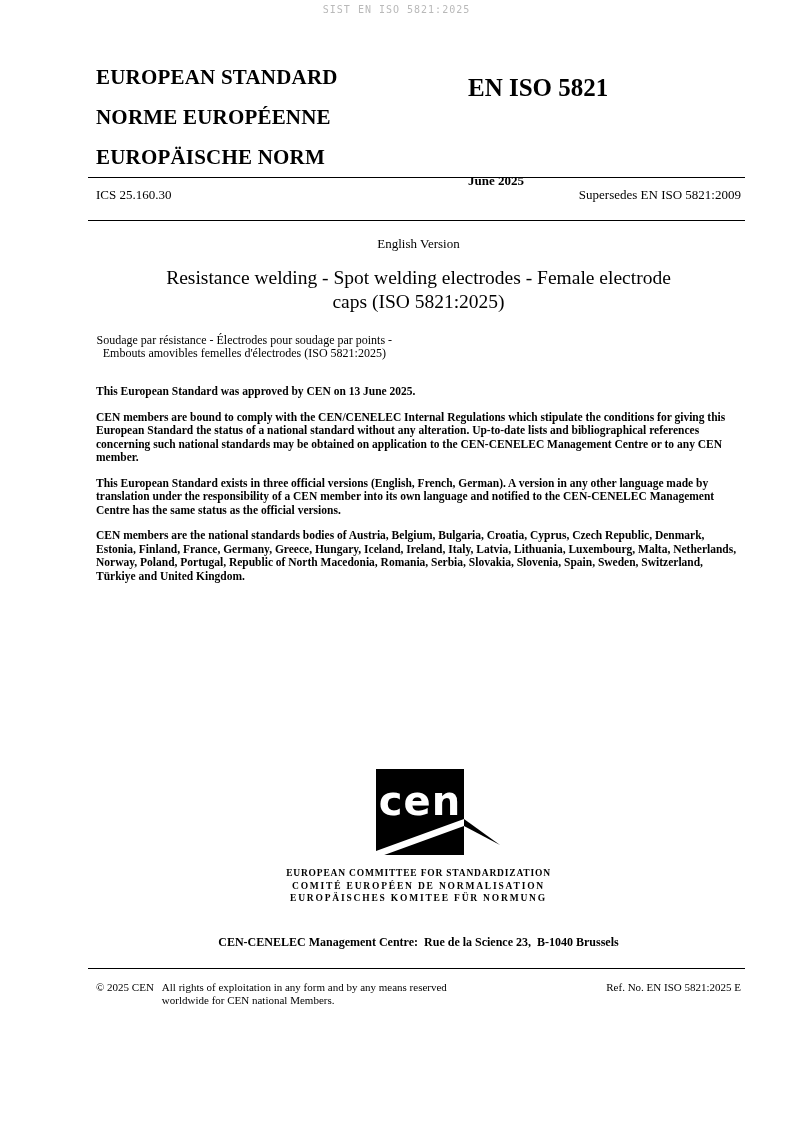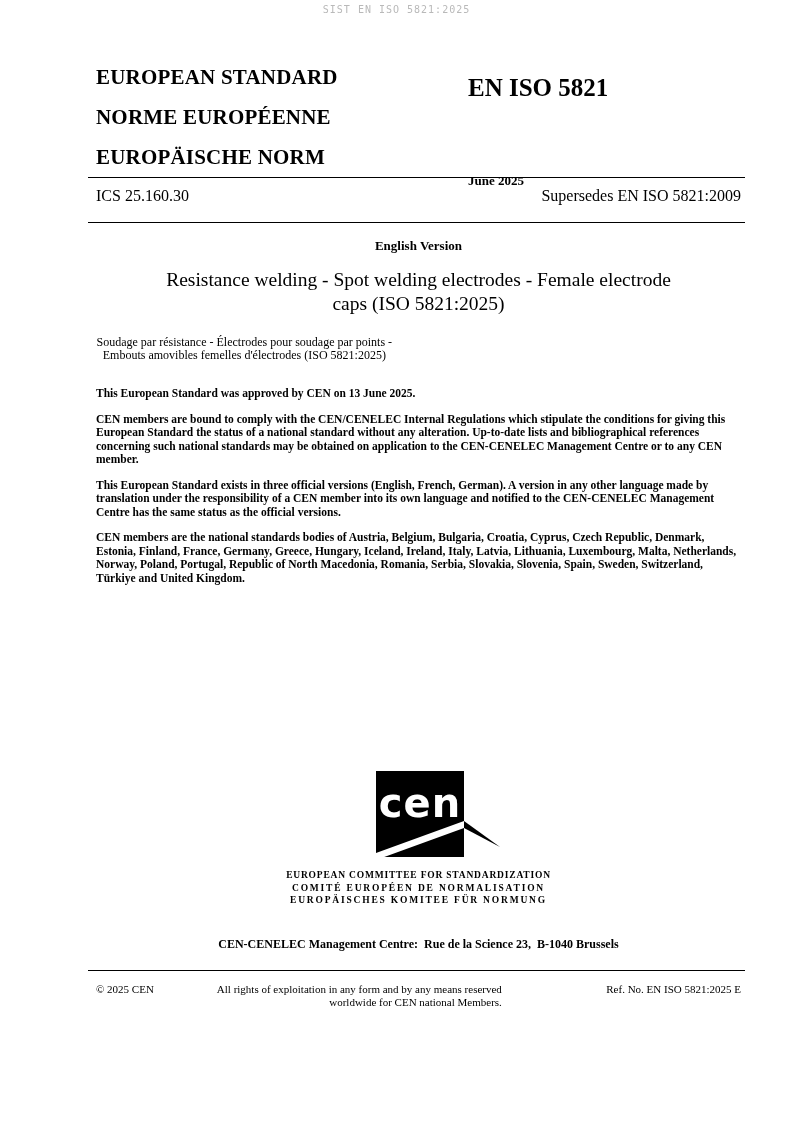--- a/index.html
+++ b/index.html
@@ -11,44 +11,44 @@
 
   .header{position:relative;height:120px;}
   .std-title{font-size:21px;font-weight:bold;line-height:40px;letter-spacing:0.2px;}
   .header-right{position:absolute;left:372px;top:18px;height:120px;display:flex;
                 flex-direction:column;justify-content:space-between;
                 padding-bottom:6px;box-sizing:border-box;}
   .std-number{font-size:25px;font-weight:bold;line-height:26px;}
   .std-date{font-size:13px;font-weight:bold;}
 
   .rule{border:none;border-top:1.4px solid #000;margin:0 -4px 0 -8px;}
-  .meta-row{display:flex;justify-content:space-between;font-size:16px;margin:9px 0 17px;}
+  .meta-row{display:flex;justify-content:space-between;font-size:13px;margin:9px 0 17px;}
 
-  .version-label{text-align:center;font-weight:bold;font-size:13px;margin-top:15px;}
+  .version-label{text-align:center;font-weight:normal;font-size:13px;margin-top:15px;}
   .doc-title{font-size:19.5px;font-weight:normal;text-align:center;max-width:520px;
              margin:14px auto 0;line-height:24px;}
 
   .translations{display:flex;justify-content:space-between;margin-top:20px;margin-bottom:26px;}
   .trans{width:46%;font-size:12px;line-height:12.5px;text-align:center;}
 
   .body-para{font-size:11.5px;line-height:13.5px;margin:0 0 12px;font-weight:bold;}
 
   .logo-block{margin-top:186px;text-align:center;}
   .cen-logo{transform:translateX(20px);}
   .logo-text{font-family:"DejaVu Sans",sans-serif;font-weight:bold;font-size:40px;letter-spacing:1px;}
   .committee{margin-top:2px;}
   .committee-line{font-size:9.5px;font-weight:bold;line-height:12.5px;}
   .ls-a{letter-spacing:0.8px;}
   .ls-b{letter-spacing:1.8px;}
 
   .management{text-align:center;font-weight:bold;font-size:12px;margin-top:30px;white-space:pre-wrap;}
   .rule-footer{margin-top:18px;}
   .footer{display:flex;align-items:flex-start;font-size:11px;margin-top:12px;line-height:13.5px;}
   .copyright{flex:none;}
-  .rights{max-width:330px;margin-left:18px;text-align:right;}
+  .rights{max-width:330px;margin-left:8px;}
   .ref{margin-left:auto;text-align:right;}
 </style>
 </head>
 <body>
 
 <div class="page">
 
   <div class="watermark" style="color: rgb(185, 185, 185);">SIST EN ISO 5821:2025</div>
 
   <div class="content">

